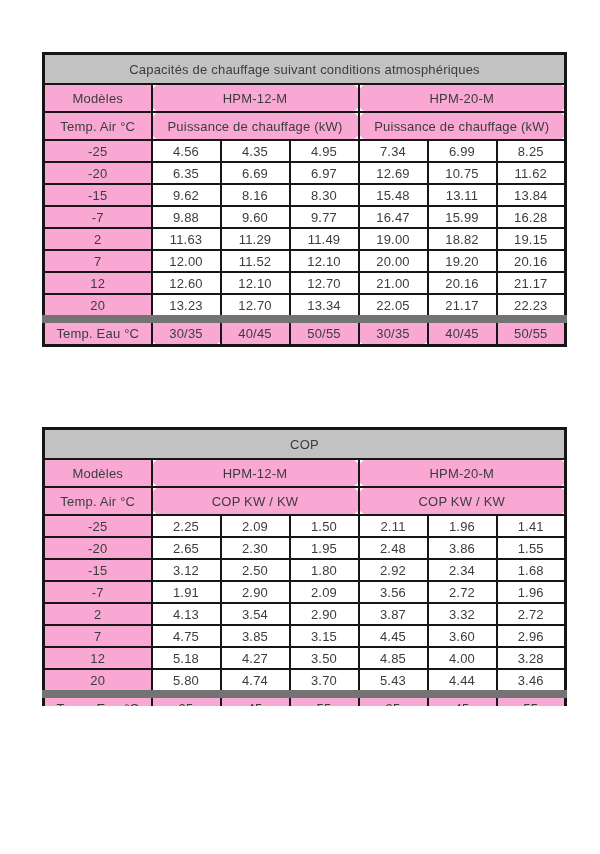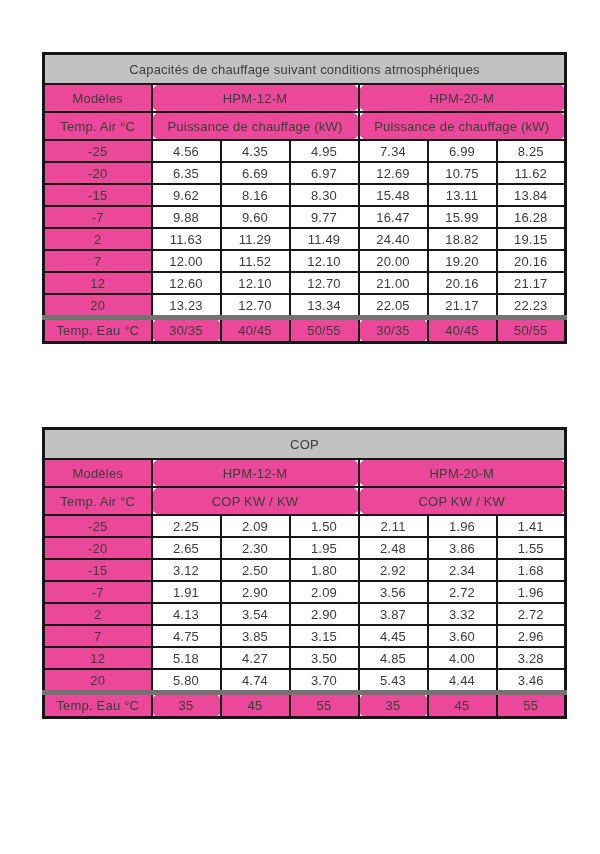--- a/index.html
+++ b/index.html
@@ -3,21 +3,21 @@
 <meta charset="utf-8">
 <style>
   html, body {
     margin: 0;
     padding: 0;
     background: #ffffff;
   }
   .page {
     position: relative;
     width: 600px;
-    height: 854px;
+    height: 706px;
     background: #ffffff;
     font-family: "Liberation Sans", sans-serif;
     color: #3c3c3c;
   }
   table.spec {
     position: absolute;
     left: 42px;
     border-collapse: collapse;
     table-layout: fixed;
     border: 3px solid #161616;
@@ -35,29 +35,29 @@
     white-space: nowrap;
   }
   .c0 { width: 108px; }
   .cA { width: 69px; }
   .cB { width: 69px; }
   td.ttl {
     background: #c2c2c2;
     height: 28px;
     border-bottom: 3px solid #161616;
   }
-  td.hd { background: #ec4899; }
+  td.hd { background: #f9a8d4; }
   td.v  { background: #ffffff; }
   td.gl { border-left: 3px solid #161616; border-radius: 9px; }
   tr.mrow td { height: 26px; }
   tr.urow td { height: 26px; }
   tr.drow td { height: 20px; }
   tr.erow td {
     height: 21px;
-    border-top: 5px solid #737373;
+    border-top: 8px solid #737373;
   }
 </style>
 </head>
 <body>
 
 <div class="page">
 
   <table class="spec" id="t1">
     <colgroup>
       <col class="c0">
@@ -116,21 +116,21 @@
         <td class="v">9.77</td>
         <td class="v gl">16.47</td>
         <td class="v">15.99</td>
         <td class="v">16.28</td>
       </tr>
       <tr class="drow">
         <td class="hd">2</td>
         <td class="v gl">11.63</td>
         <td class="v">11.29</td>
         <td class="v">11.49</td>
-        <td class="v gl">24.40</td>
+        <td class="v gl">19.00</td>
         <td class="v">18.82</td>
         <td class="v">19.15</td>
       </tr>
       <tr class="drow">
         <td class="hd">7</td>
         <td class="v gl">12.00</td>
         <td class="v">11.52</td>
         <td class="v">12.10</td>
         <td class="v gl">20.00</td>
         <td class="v">19.20</td>

